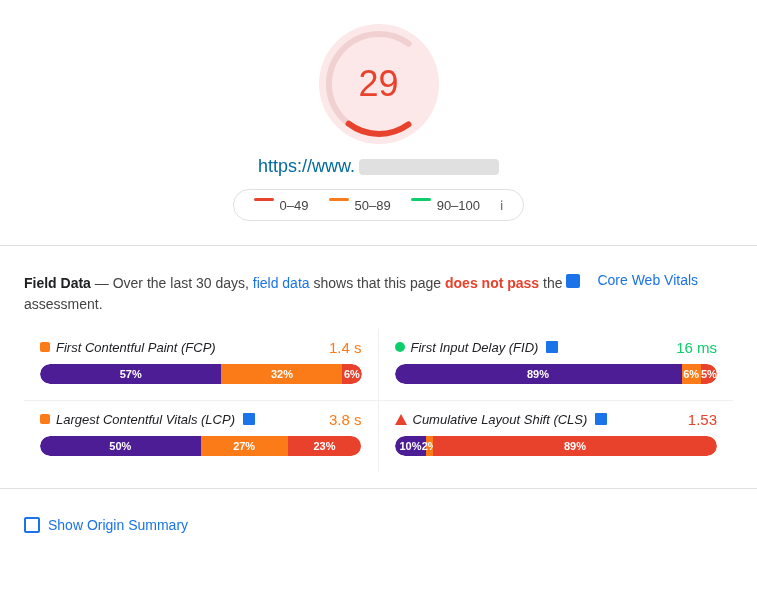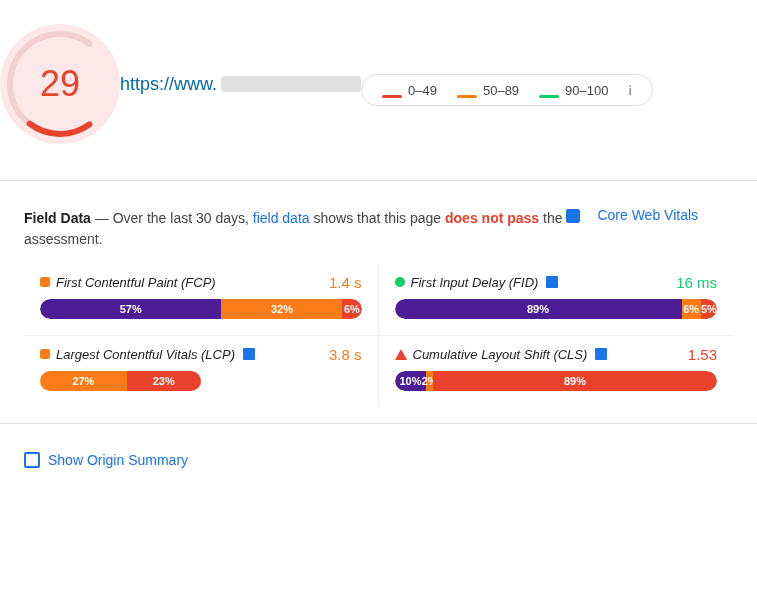--- a/index.html
+++ b/index.html
@@ -6,21 +6,21 @@
     body {
       font-family: 'Google Sans', Arial, sans-serif;
       background: #fff;
       width: 757px;
       min-height: 597px;
       color: #333;
     }
 
     .top-section {
       display: flex;
-      flex-direction: row;
+      flex-direction: column;
       align-items: center;
       padding: 24px 0 16px;
     }
 
     .gauge-container {
       position: relative;
       width: 120px;
       height: 120px;
       margin-bottom: 12px;
     }
@@ -72,21 +72,21 @@
       gap: 20px;
       border: 1px solid #e0e0e0;
       border-radius: 20px;
       padding: 6px 20px;
       font-size: 13px;
       color: #444;
     }
 
     .legend-item {
       display: flex;
-      align-items: flex-end;
+      align-items: flex-start;
       gap: 6px;
     }
 
     .legend-dot {
       width: 20px;
       height: 3px;
       border-radius: 2px;
     }
 
     .divider {
@@ -361,20 +361,21 @@
     <div class="metric-cell" style="border-right:1px solid #f0f0f0;border-bottom:none;">
       <div class="metric-header">
         <div class="metric-title">
           <div class="metric-icon-orange"></div>
           <span>Largest Contentful Vitals (LCP)</span>
           <span class="metric-flag"></span>
         </div>
         <span class="metric-value orange">3.8 s</span>
       </div>
       <div class="metric-bar">
+        <div class="bar-green" style="width:50%;">50%</div>
         <div class="bar-orange" style="width:27%;">27%</div>
         <div class="bar-red" style="width:23%;">23%</div>
       </div>
     </div>
 
     <div class="metric-cell" style="border-bottom:none;">
       <div class="metric-header">
         <div class="metric-title">
           <div class="metric-icon-red"></div>
           <span>Cumulative Layout Shift (CLS)</span>

